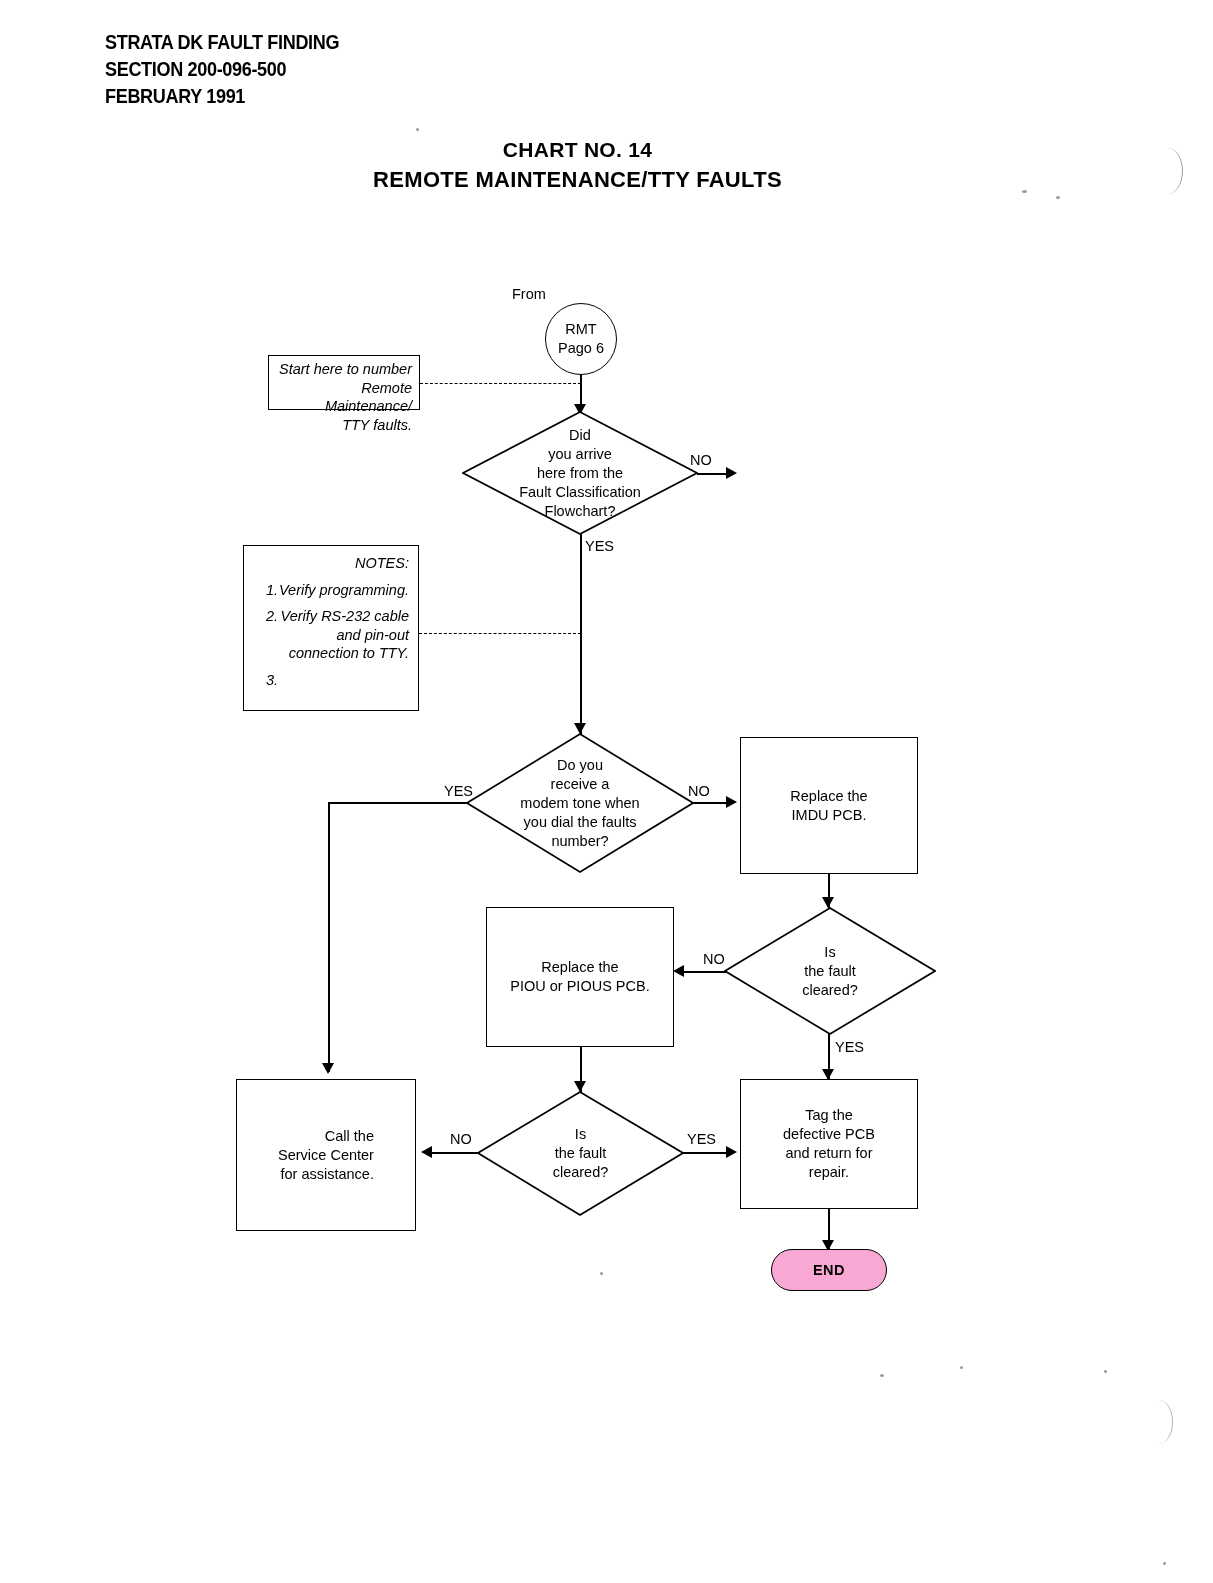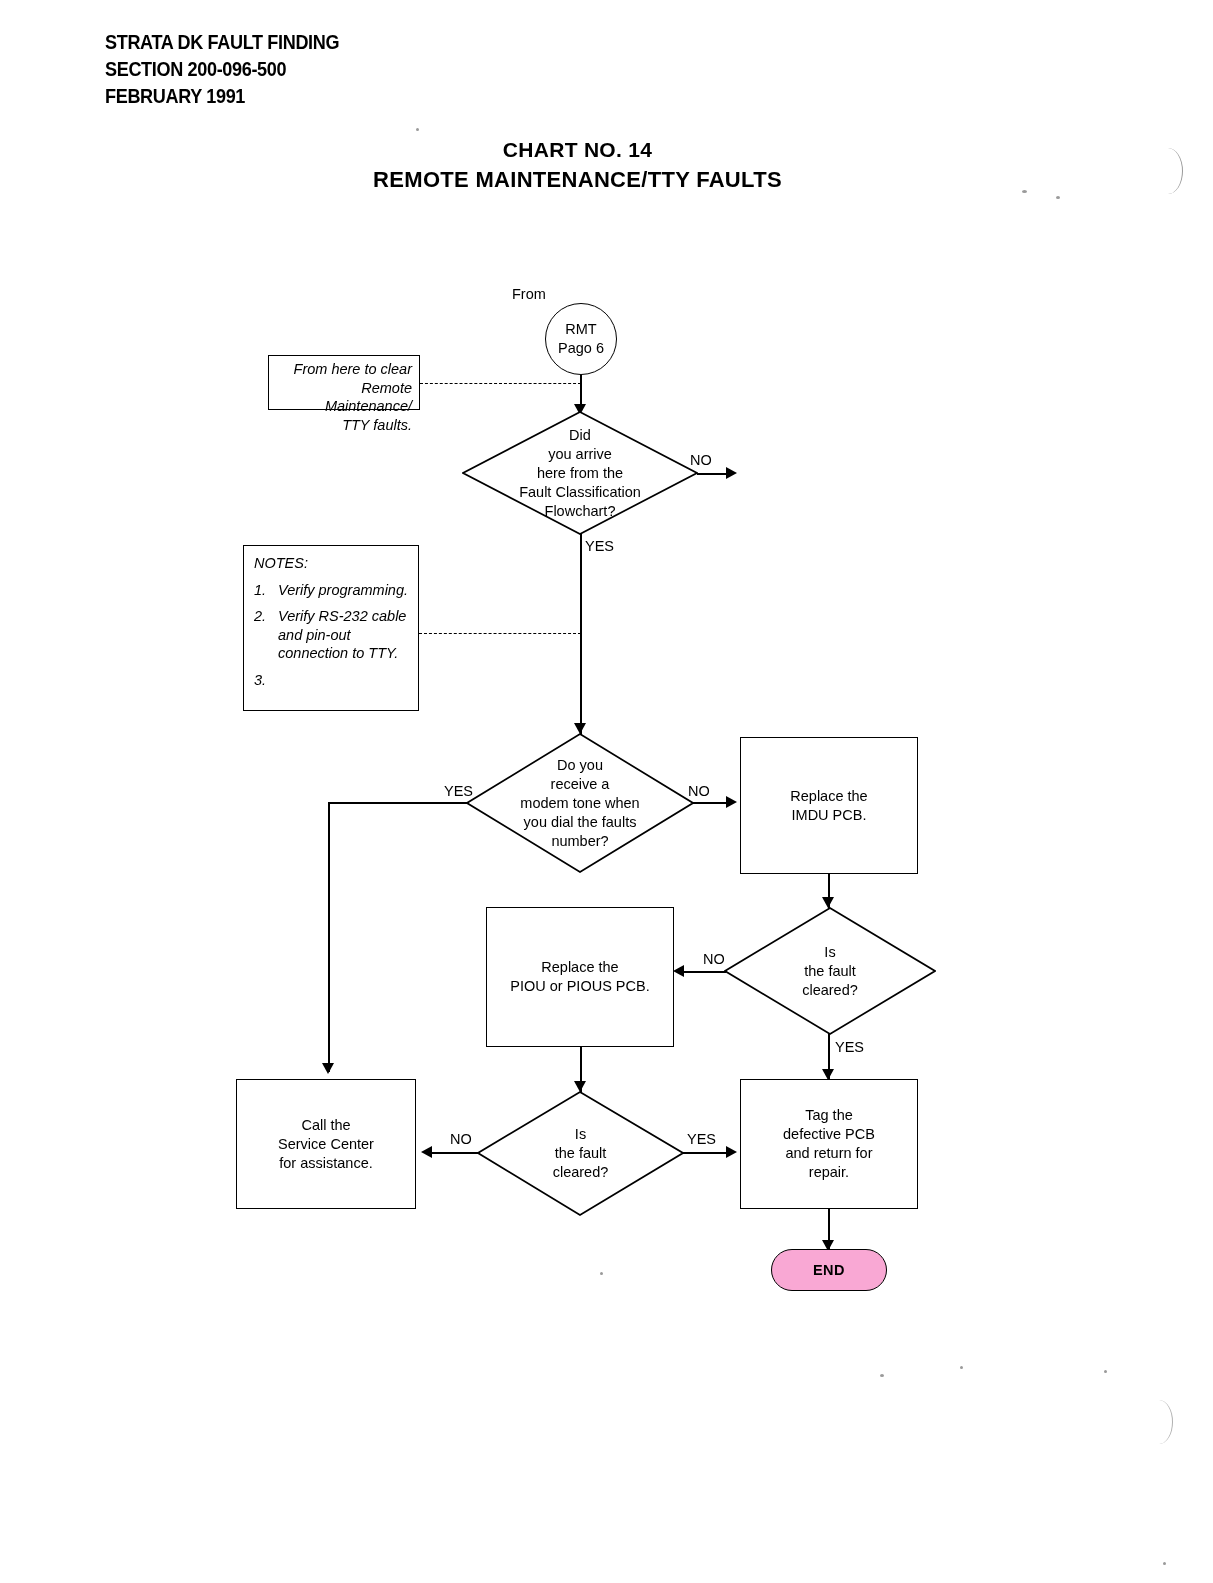--- a/index.html
+++ b/index.html
@@ -206,21 +206,21 @@
 
   <div class="node circle" style="left:545px;top:303px;width:72px;height:72px;">
     <div>RMT</div>
     <div>Pago 6</div>
   </div>
 
   <div class="ln v" style="left:580px;top:375px;height:36px;"></div>
   <div class="arrow-down" style="left:574px;top:404px;"></div>
 
   <div class="node note-box" style="left:268px;top:355px;width:152px;height:55px;padding:4px 7px 4px 5px;text-align:right;">
-    <div>From here to clear</div>
+    <div>Start here to number</div>
     <div>Remote Maintenance/</div>
     <div>TTY faults.</div>
   </div>
 
   <div class="dash-h" style="left:420px;top:383px;width:161px;"></div>
 
   <div class="diamond-wrap" style="left:462px;top:411px;width:236px;height:124px;">
     <svg width="236" height="124" viewBox="0 0 236 124">
       <polygon points="118,1 235,62 118,123 1,62" fill="#ffffff" stroke="#000000" stroke-width="1.7"></polygon>
     </svg>
@@ -237,21 +237,21 @@
 
   <div class="ln h" style="left:697px;top:473px;width:36px;"></div>
   <div class="arrow-right" style="left:726px;top:467px;"></div>
   <div class="edge-label" style="left:690px;top:452px;">NO</div>
 
   <div class="ln v" style="left:580px;top:534px;height:200px;"></div>
   <div class="arrow-down" style="left:574px;top:723px;"></div>
   <div class="edge-label" style="left:585px;top:538px;">YES</div>
 
 
-  <div class="node note-box" style="left:243px;top:545px;width:176px;height:166px;padding:8px 9px 6px 10px;">
+  <div class="node note-box" style="left:243px;top:545px;width:176px;height:166px;padding:8px 9px 6px 10px;text-align:right;">
     <div>NOTES:</div>
     <ul class="notes-list">
       <li>
         <span class="num">1.</span>
         <span class="txt">Verify programming.</span>
       </li>
       <li>
         <span class="num">2.</span>
         <span class="txt">Verify RS-232 cable and pin-out connection to TTY.</span>
       </li>
@@ -342,21 +342,21 @@
   </div>
 
   <div class="ln h" style="left:432px;top:1152px;width:46px;"></div>
   <div class="arrow-left" style="left:421px;top:1146px;"></div>
   <div class="edge-label" style="left:450px;top:1131px;">NO</div>
 
   <div class="ln h" style="left:683px;top:1152px;width:50px;"></div>
   <div class="arrow-right" style="left:726px;top:1146px;"></div>
   <div class="edge-label" style="left:687px;top:1131px;">YES</div>
 
-  <div class="node rect" style="left:236px;top:1079px;width:180px;height:130px;">
+  <div class="node rect" style="left:236px;top:1079px;width:180px;height:152px;text-align:right;">
     <div>
       <div>Call the</div>
       <div>Service Center</div>
       <div>for assistance.</div>
     </div>
   </div>
 
   <div class="node rect" style="left:740px;top:1079px;width:178px;height:130px;">
     <div>
       <div>Tag the</div>

